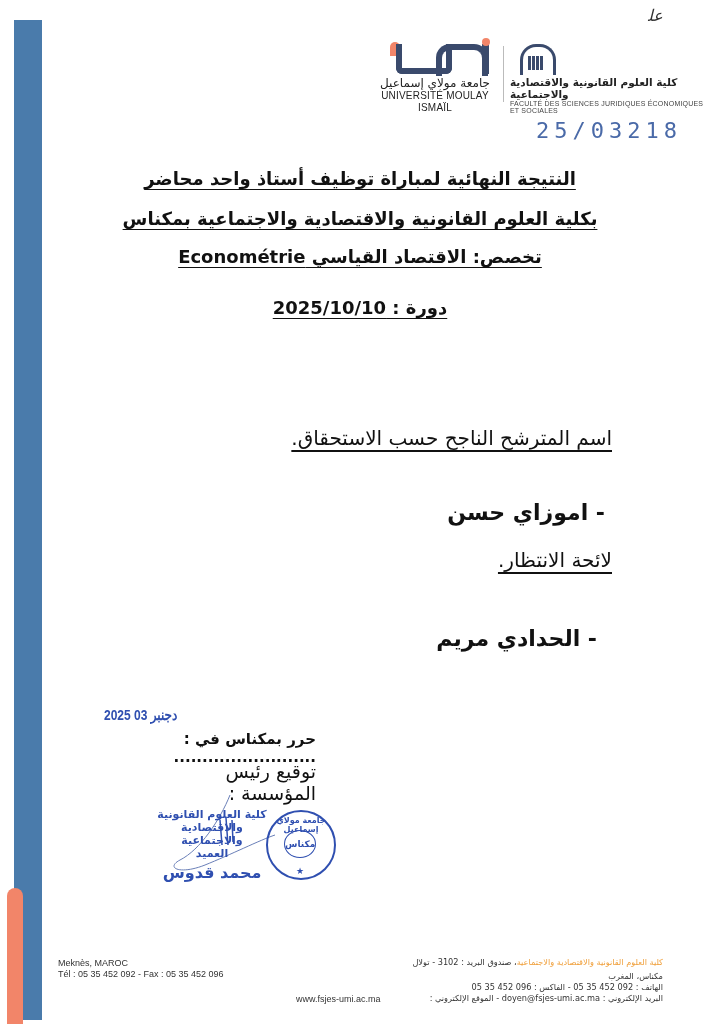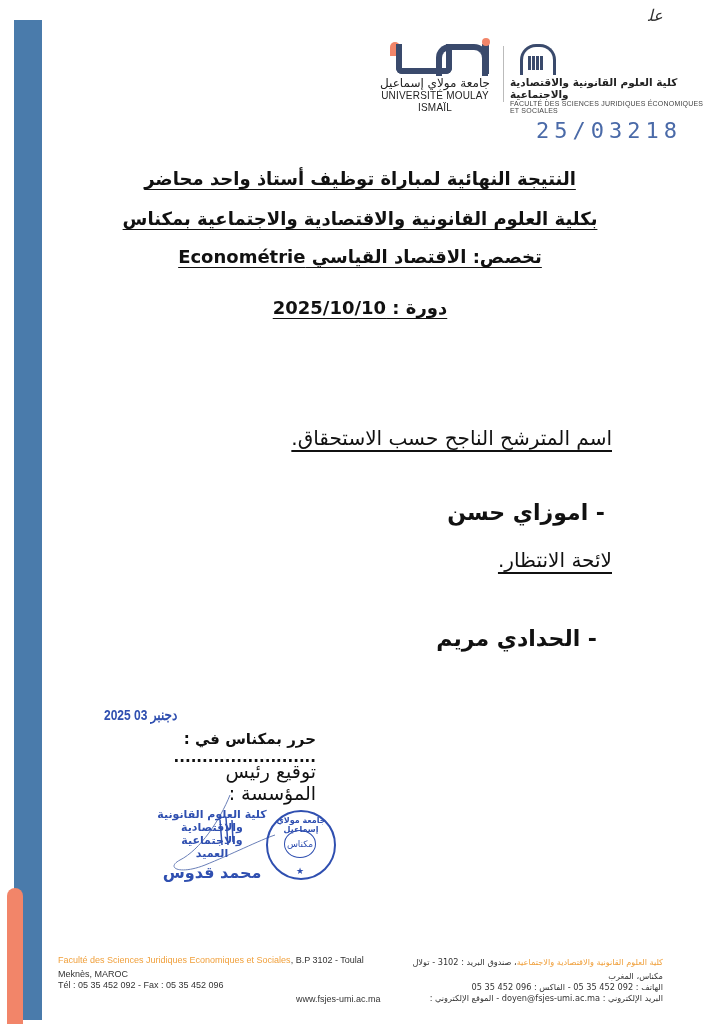--- a/index.html
+++ b/index.html
@@ -42,21 +42,21 @@
   .s3 { top:548px; }
   .s4 { top:626px; right:130px; font-weight:bold; font-size:22px; }
 
   .stamp-date { position:absolute; left:104px; top:706px; font-family:"Liberation Sans", sans-serif; font-size:15px; color:#2f4fb0; font-weight:bold; transform:scaleX(0.8); transform-origin:left; }
   .redacted { position:absolute; left:76px; top:730px; direction:rtl; font-size:15px; font-weight:bold; width:240px; text-align:right; }
   .signature-label { position:absolute; left:150px; top:760px; direction:rtl; font-size:19px; font-weight:normal; width:166px; text-align:right; }
 
   .dean-stamp { position:absolute; left:152px; top:808px; width:120px; direction:rtl; text-align:center; color:#2f4fb0; font-size:11px; font-weight:bold; line-height:13px; }
   .dean-name { font-size:16px; margin-top:6px; }
   .seal { position:absolute; left:266px; top:810px; width:66px; height:66px; border:2px solid #2f4fb0; border-radius:50%; }
-  .seal-inner { position:absolute; left:16px; top:18px; width:30px; height:26px; border:1.5px solid #2f4fb0; border-radius:50%; color:#2f4fb0; font-size:9px; font-weight:normal; text-align:center; line-height:26px; }
+  .seal-inner { position:absolute; left:16px; top:18px; width:30px; height:26px; border:1.5px solid #2f4fb0; border-radius:50%; color:#2f4fb0; font-size:9px; font-weight:bold; text-align:center; line-height:26px; }
   .seal-ring { position:absolute; left:0; top:4px; width:66px; text-align:center; color:#2f4fb0; font-size:8px; font-weight:bold; }
   .seal-star { position:absolute; left:28px; bottom:2px; color:#2f4fb0; font-size:9px; }
   .sig-stroke { position:absolute; left:160px; top:790px; width:120px; height:90px; }
 
   .footer-left { position:absolute; left:58px; top:955px; font-family:"Liberation Sans", sans-serif; font-size:9px; line-height:11px; color:#333; }
   .footer-left .orange { color:#f0a03c; }
   .footer-web { position:absolute; left:296px; top:994px; font-family:"Liberation Sans", sans-serif; font-size:9px; color:#333; }
   .footer-right { position:absolute; left:408px; top:957px; width:255px; direction:rtl; font-size:8.2px; line-height:11px; color:#333; text-align:right; }
   .footer-right .orange { color:#f0a03c; }
 </style>
@@ -119,21 +119,20 @@
   <div class="dean-name">محمد قدوس</div>
 </div>
 
 <div class="seal">
   <div class="seal-ring">جامعة مولاي إسماعيل</div>
   <div class="seal-inner">مكناس</div>
   <div class="seal-star">★</div>
 </div>
 
 <div class="footer-left">
-  <div><span class="orange">Faculté des Sciences Juridiques Economiques et Sociales</span><span>, B.P 3102 - Toulal</span></div>
   <div style="margin-top:3px">Meknès, MAROC</div>
   <div>Tél : 05 35 452 092 - Fax : 05 35 452 096</div>
 </div>
 <div class="footer-web">www.fsjes-umi.ac.ma</div>
 
 <div class="footer-right">
   <div><span class="orange">كلية العلوم القانونية والاقتصادية والاجتماعية</span><span>، صندوق البريد : 3102 - تولال</span></div>
   <div style="margin-top:3px">مكناس، المغرب</div>
   <div>الهاتف : 092 452 35 05 - الفاكس : 096 452 35 05</div>
   <div>البريد الإلكتروني : doyen@fsjes-umi.ac.ma - الموقع الإلكتروني :</div>

